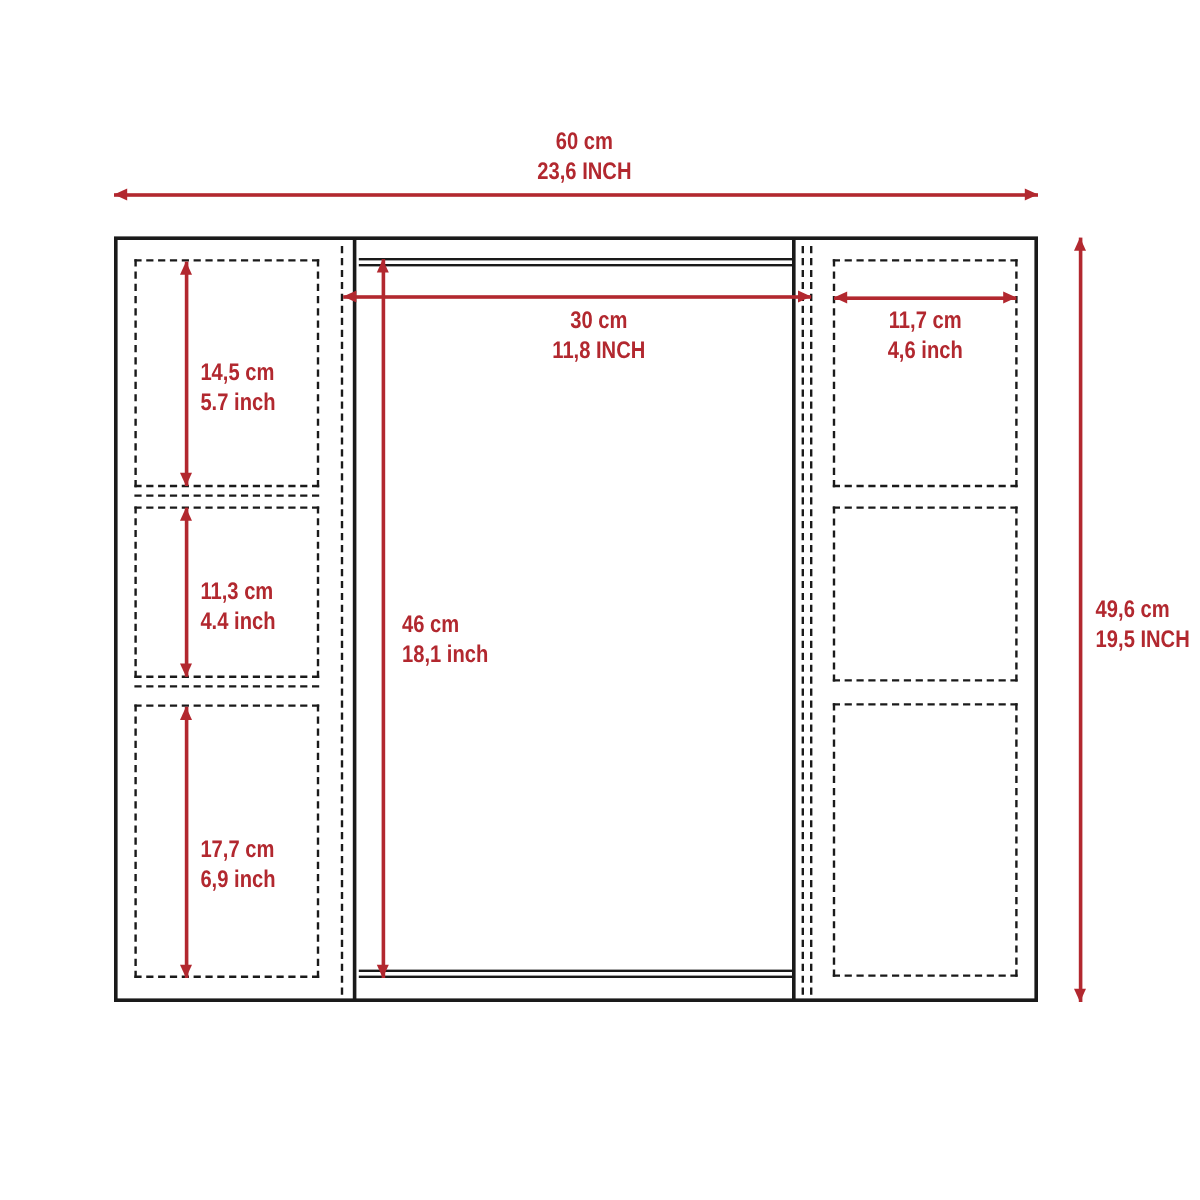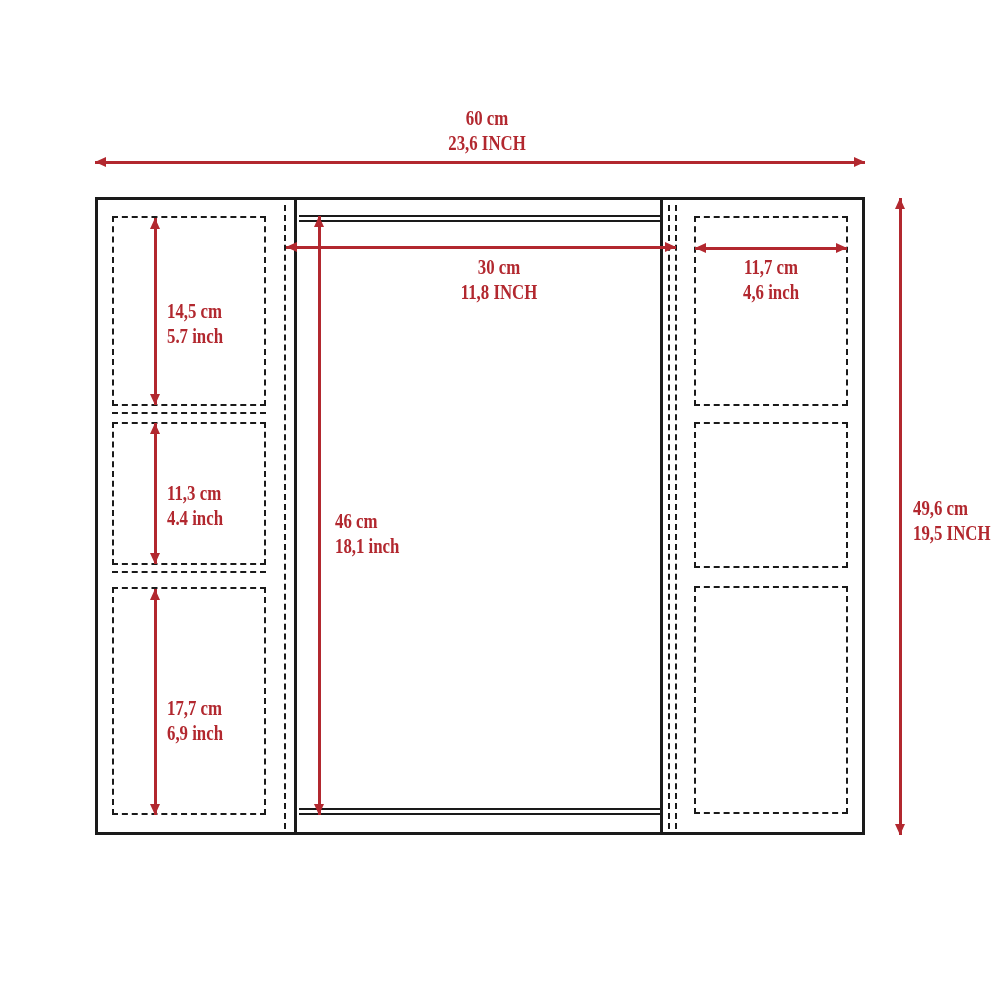--- a/index.html
+++ b/index.html
@@ -2,21 +2,21 @@
 <html><head>
 <meta charset="utf-8">
 <style>
   :root{
     --red:#b2282f;
     --ink:#1a1a1a;
   }
   html,body{margin:0;padding:0;background:#fff;}
   .canvas{
     position:relative;width:1000px;height:1000px;background:#ffffff;
-    font-family:Liberation Serif, serif;overflow:hidden;
+    font-family:Liberation Sans, sans-serif;overflow:hidden;
   }
   .abs{position:absolute;box-sizing:border-box;}
   
   .solid-box{border:3px solid var(--ink);}
   .vline{width:3px;background:var(--ink);}
   .dframe{border-top:2px solid var(--ink);border-bottom:2px solid var(--ink);}
   
   .dash-box{border:2px dashed var(--ink);}
   .dash-v{width:0;border-left:2px dashed var(--ink);}
   .dash-h{height:0;border-top:2px dashed var(--ink);}

